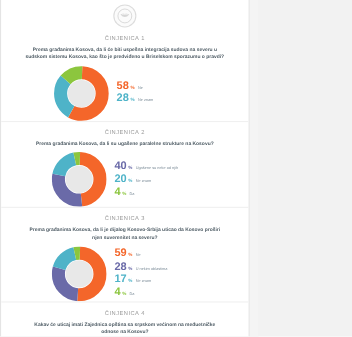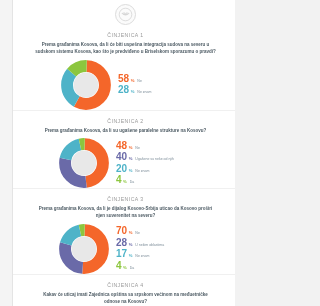--- a/index.html
+++ b/index.html
@@ -9,21 +9,21 @@
     background: #f2f2f2;
     font-family: "Liberation Sans", sans-serif;
   }
   #page {
     position: relative;
     width: 235px; height: 306px;
     background: #f4f4f4;
   }
   #card {
     position: absolute;
-    left: 12px; top: 0;
+    left: 0; top: 0;
     width: 227px; height: 306px;
     background: #ffffff;
     border-left: 1px solid #e4e4e4;
     border-right: 1px solid #e4e4e4;
     overflow: hidden;
   }
   
   .logo-wrap {
     width: 100%;
     display: flex;
@@ -164,25 +164,20 @@
             <circle cx="21" cy="21" r="15.9" fill="#ffffff"></circle>
             <circle cx="21" cy="21" r="15.9" fill="none" stroke="#f4662a" stroke-width="10" stroke-dasharray="48 52" stroke-dashoffset="25"></circle>
             <circle cx="21" cy="21" r="15.9" fill="none" stroke="#6a6aa8" stroke-width="10" stroke-dasharray="30 70" stroke-dashoffset="-23"></circle>
             <circle cx="21" cy="21" r="15.9" fill="none" stroke="#4eb3c8" stroke-width="10" stroke-dasharray="18 82" stroke-dashoffset="-53"></circle>
             <circle cx="21" cy="21" r="15.9" fill="none" stroke="#8cc63e" stroke-width="10" stroke-dasharray="4 96" stroke-dashoffset="-71"></circle>
             <circle cx="21" cy="21" r="10.4" fill="#e8e8e8"></circle>
           </svg>
         </div>
         <div class="legend">
           <div class="legend-row">
-            <span class="legend-val" style="color:#f4662a">48</span>
-            <span class="legend-pct" style="color:#f4662a">%</span>
-            <span class="legend-text">Ne</span>
-          </div>
-          <div class="legend-row">
             <span class="legend-val" style="color:#6a6aa8">40</span>
             <span class="legend-pct" style="color:#6a6aa8">%</span>
             <span class="legend-text">Ugašene su neke od njih</span>
           </div>
           <div class="legend-row">
             <span class="legend-val" style="color:#4eb3c8">20</span>
             <span class="legend-pct" style="color:#4eb3c8">%</span>
             <span class="legend-text">Ne znam</span>
           </div>
           <div class="legend-row">
@@ -203,21 +198,21 @@
             <circle cx="21" cy="21" r="15.9" fill="#ffffff"></circle>
             <circle cx="21" cy="21" r="15.9" fill="none" stroke="#f4662a" stroke-width="10" stroke-dasharray="51 49" stroke-dashoffset="25"></circle>
             <circle cx="21" cy="21" r="15.9" fill="none" stroke="#6a6aa8" stroke-width="10" stroke-dasharray="28 72" stroke-dashoffset="-26"></circle>
             <circle cx="21" cy="21" r="15.9" fill="none" stroke="#4eb3c8" stroke-width="10" stroke-dasharray="17 83" stroke-dashoffset="-54"></circle>
             <circle cx="21" cy="21" r="15.9" fill="none" stroke="#8cc63e" stroke-width="10" stroke-dasharray="4 96" stroke-dashoffset="-71"></circle>
             <circle cx="21" cy="21" r="10.4" fill="#e8e8e8"></circle>
           </svg>
         </div>
         <div class="legend">
           <div class="legend-row">
-            <span class="legend-val" style="color:#f4662a">70</span>
+            <span class="legend-val" style="color:#f4662a">59</span>
             <span class="legend-pct" style="color:#f4662a">%</span>
             <span class="legend-text">Ne</span>
           </div>
           <div class="legend-row">
             <span class="legend-val" style="color:#6a6aa8">28</span>
             <span class="legend-pct" style="color:#6a6aa8">%</span>
             <span class="legend-text">U nekim oblastima</span>
           </div>
           <div class="legend-row">
             <span class="legend-val" style="color:#4eb3c8">17</span>

